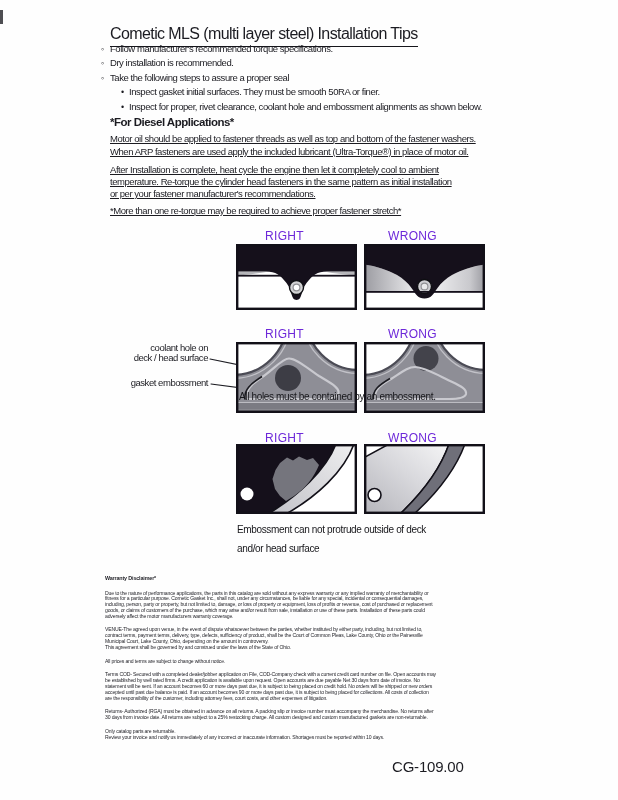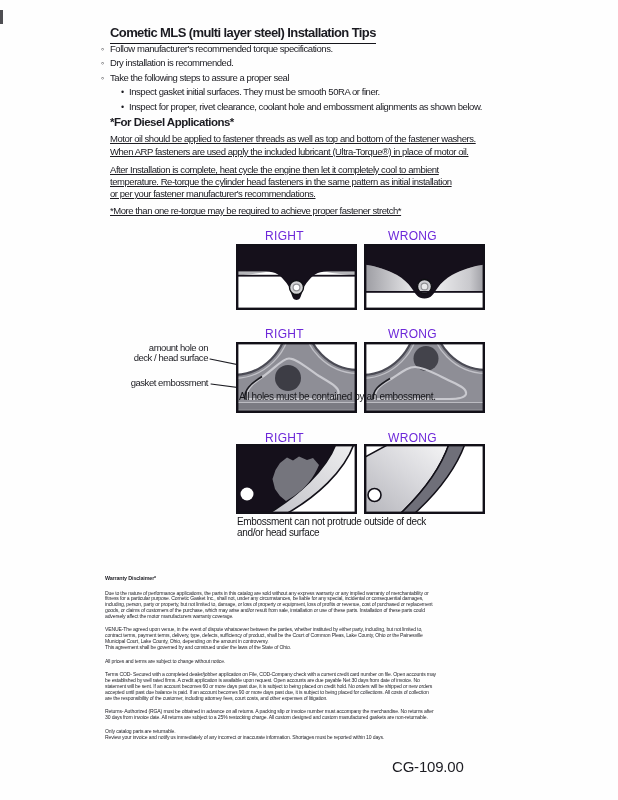--- a/index.html
+++ b/index.html
@@ -6,21 +6,21 @@
   .page{
     position:relative;width:618px;height:800px;background:#fefefe;
     font-family:"Liberation Sans",sans-serif;color:#1b1b21;overflow:hidden;
     margin:0 auto;
   }
   .abs{position:absolute;}
   
   .edge-mark{left:0;top:10px;width:2.5px;height:14px;background:#4e4e52;}
   
   .title{
-    left:110px;top:25px;font-size:13px;font-weight:bold;letter-spacing:-0.6px;
+    left:110px;top:25px;font-size:16px;font-weight:normal;letter-spacing:-0.6px;
     border-bottom:1.6px solid #15151b;padding-bottom:2.5px;white-space:nowrap;
   }
   
   .tips{left:101px;top:42px;font-size:9.5px;letter-spacing:-0.45px;}
   .tip{line-height:14.4px;white-space:nowrap;}
   .tip.sub{margin-left:20px;}
   .marker{display:inline-block;width:9px;font-size:9px;}
   .tip.sub .marker{width:8px;}
   
   .diesel-h{left:110px;top:116px;font-size:11.5px;font-weight:bold;letter-spacing:-0.5px;white-space:nowrap;}
@@ -34,21 +34,21 @@
   .dlabels{left:224px;width:249px;display:flex;gap:7px;font-size:12px;letter-spacing:0.3px;color:#6d28d9;}
   .dlabels span{flex:0 0 121px;text-align:center;}
   .dl1{top:229px;}.dl2{top:327px;}.dl3{top:431px;}
   .drow{left:236px;display:flex;gap:7px;}
   .dr1{top:244px;}.dr2{top:342px;}.dr3{top:444px;}
   .drow svg{display:block;}
   .caption{font-size:10px;letter-spacing:-0.35px;color:#17171b;white-space:nowrap;}
   .cap1{left:237px;top:313px;}
   .cap2{left:239px;top:391px;}
   .cap3{left:237px;top:516px;}
-  .cap3 .ln{line-height:11.4px;}
+  .cap3 .ln{line-height:11.4px;margin-top:8px;}
   
   .side-lbl{left:95px;width:113px;text-align:right;font-size:9.5px;letter-spacing:-0.45px;}
   .lbl-coolant{top:343px;}
   .lbl-coolant .ln{line-height:10.3px;white-space:nowrap;}
   .lbl-emboss{top:377px;white-space:nowrap;}
   .leader{left:208px;top:351px;}
   
   .legal{left:105px;top:575px;width:430px;font-size:5.1px;letter-spacing:-0.15px;color:#26262c;}
   .legal-h{font-weight:bold;font-size:5.4px;margin-bottom:9.5px;white-space:nowrap;}
   .lpara{margin-bottom:8px;}
@@ -121,21 +121,21 @@
       <rect x="0" y="47" width="121" height="1.8" fill="#15101b"></rect>
       <rect x="1.2" y="1.2" width="118.6" height="63.6" fill="none" stroke="#121018" stroke-width="2.4"></rect>
     </svg>
   </div>
 
   <div class="abs dlabels dl2">
     <span>RIGHT</span>
     <span>WRONG</span>
   </div>
   <div class="abs side-lbl lbl-coolant">
-      <div class="ln">amount hole on</div>
+      <div class="ln">coolant hole on</div>
       <div class="ln">deck / head surface</div>
     </div>
   <div class="abs side-lbl lbl-emboss">gasket embossment</div>
   <svg class="abs leader" width="92" height="44" viewBox="0 0 92 44">
     <path d="M2,8 L81,24" stroke="#1c1c22" stroke-width="1.2" stroke-linecap="round" fill="none"></path>
     <path d="M3,33 L49,39" stroke="#1c1c22" stroke-width="1.2" stroke-linecap="round" fill="none"></path>
   </svg>
   <div class="abs drow dr2">
     <svg width="121" height="71" viewBox="0 0 121 71">
       <rect width="121" height="71" fill="#8e8e96"></rect>

